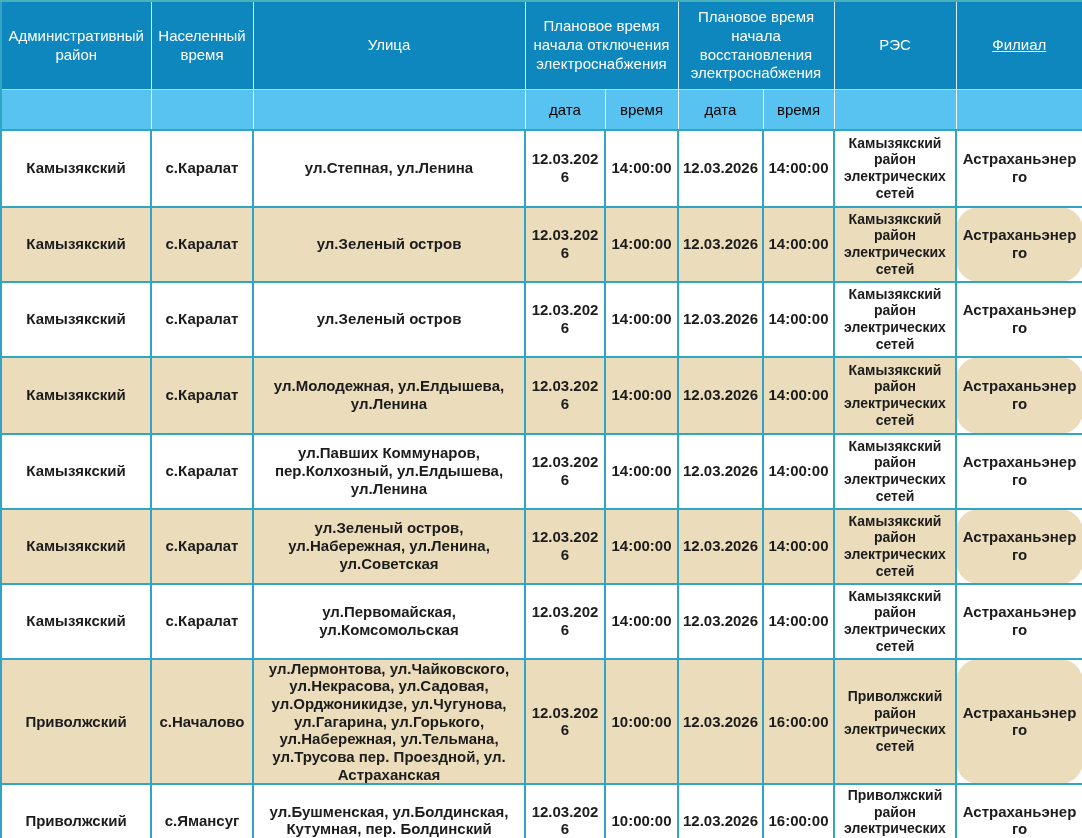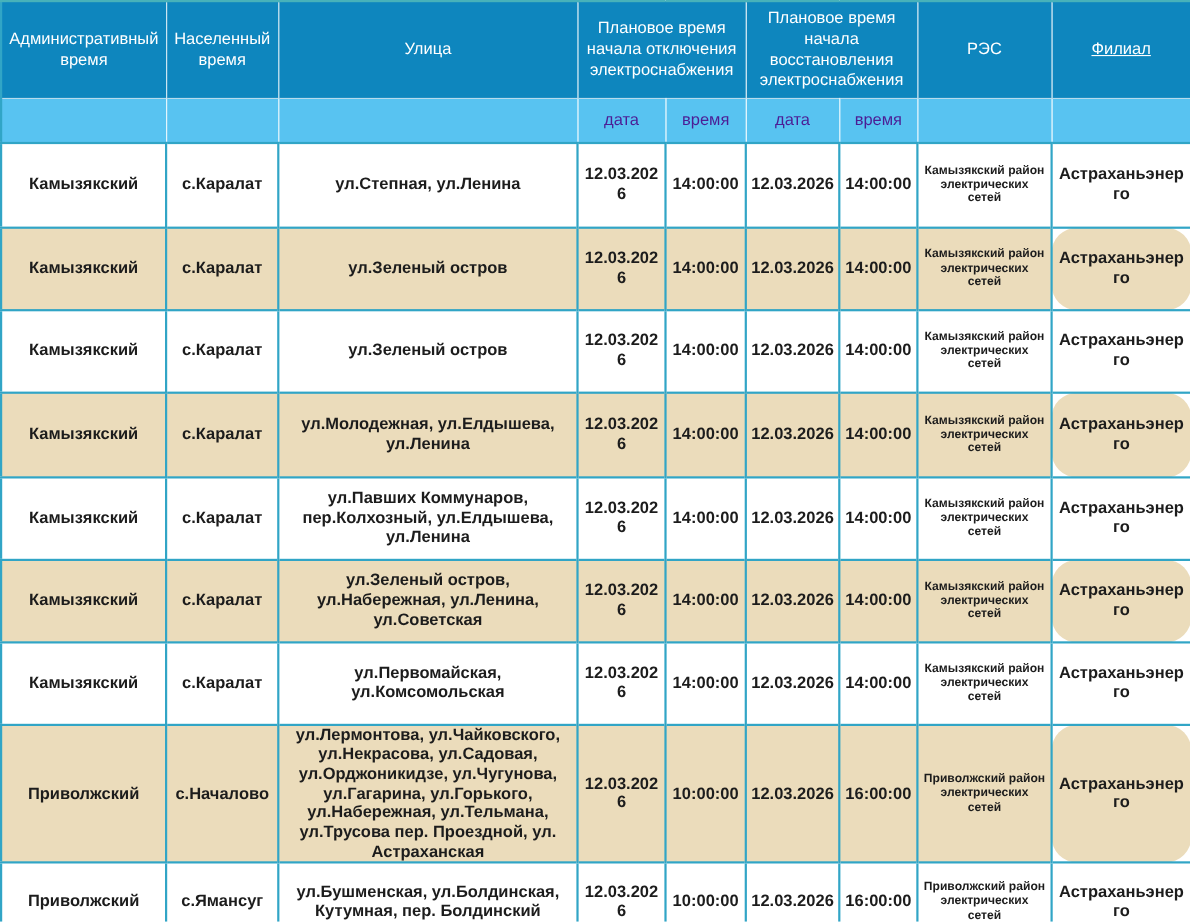--- a/index.html
+++ b/index.html
@@ -33,21 +33,21 @@
     text-align: center;
     vertical-align: middle;
     padding: 6px 6px;
     border-right: 1px solid rgba(255,255,255,0.85);
     height: 85px;
     box-sizing: border-box;
   }
   thead tr.main-header th:last-child { border-right: none; text-decoration: underline; }
   thead tr.sub-header th {
     background: #58c3f1;
-    color: #4c1d95;
+    color: #000000;
     font-weight: 400;
     font-size: 15px;
     text-align: center;
     vertical-align: middle;
     padding: 3px 4px;
     border-right: 1px solid rgba(255,255,255,0.9);
     border-top: 1px solid rgba(255,255,255,0.7);
     height: 40px;
     box-sizing: border-box;
   }
@@ -68,21 +68,21 @@
   }
   tbody td:last-child { border-right: none; }
   tbody tr.row-white td { background: #ffffff; }
   tbody tr.row-beige td { background: #ebdcbb; }
   tbody tr { height: 75px; }
   tbody tr:nth-child(1) { height: 77px; }
   tbody tr:nth-child(4) { height: 77px; }
   tbody tr:nth-child(8) { height: 120px; }
   tbody tr:nth-child(9) { height: 71px; }
   tbody td.cell-streets { padding: 0 10px; }
-  tbody td.cell-res { padding: 2px 4px; font-size: 11px; }
+  tbody td.cell-res { padding: 2px 4px; font-size: 14px; }
   tbody td.cell-date, tbody td.cell-time { padding: 2px 2px; }
   tbody td.cell-branch { padding: 2px 3px; border-radius: 23px; }
 </style>
 </head>
 <body>
 
 <div class="page">
   <table class="outage">
     <colgroup>
       <col style="width:150px">
@@ -90,21 +90,21 @@
       <col style="width:272px">
       <col style="width:80px">
       <col style="width:73px">
       <col style="width:85px">
       <col style="width:71px">
       <col style="width:122px">
       <col style="width:127px">
     </colgroup>
     <thead>
       <tr class="main-header">
-        <th>Административный время</th>
+        <th>Административный район</th>
         <th>Населенный время</th>
         <th>Улица</th>
         <th colspan="2">Плановое время начала отключения электроснабжения</th>
         <th colspan="2">Плановое время начала восстановления электроснабжения</th>
         <th>РЭС</th>
         <th>Филиал</th>
       </tr>
       <tr class="sub-header">
         <th></th>
         <th></th>

